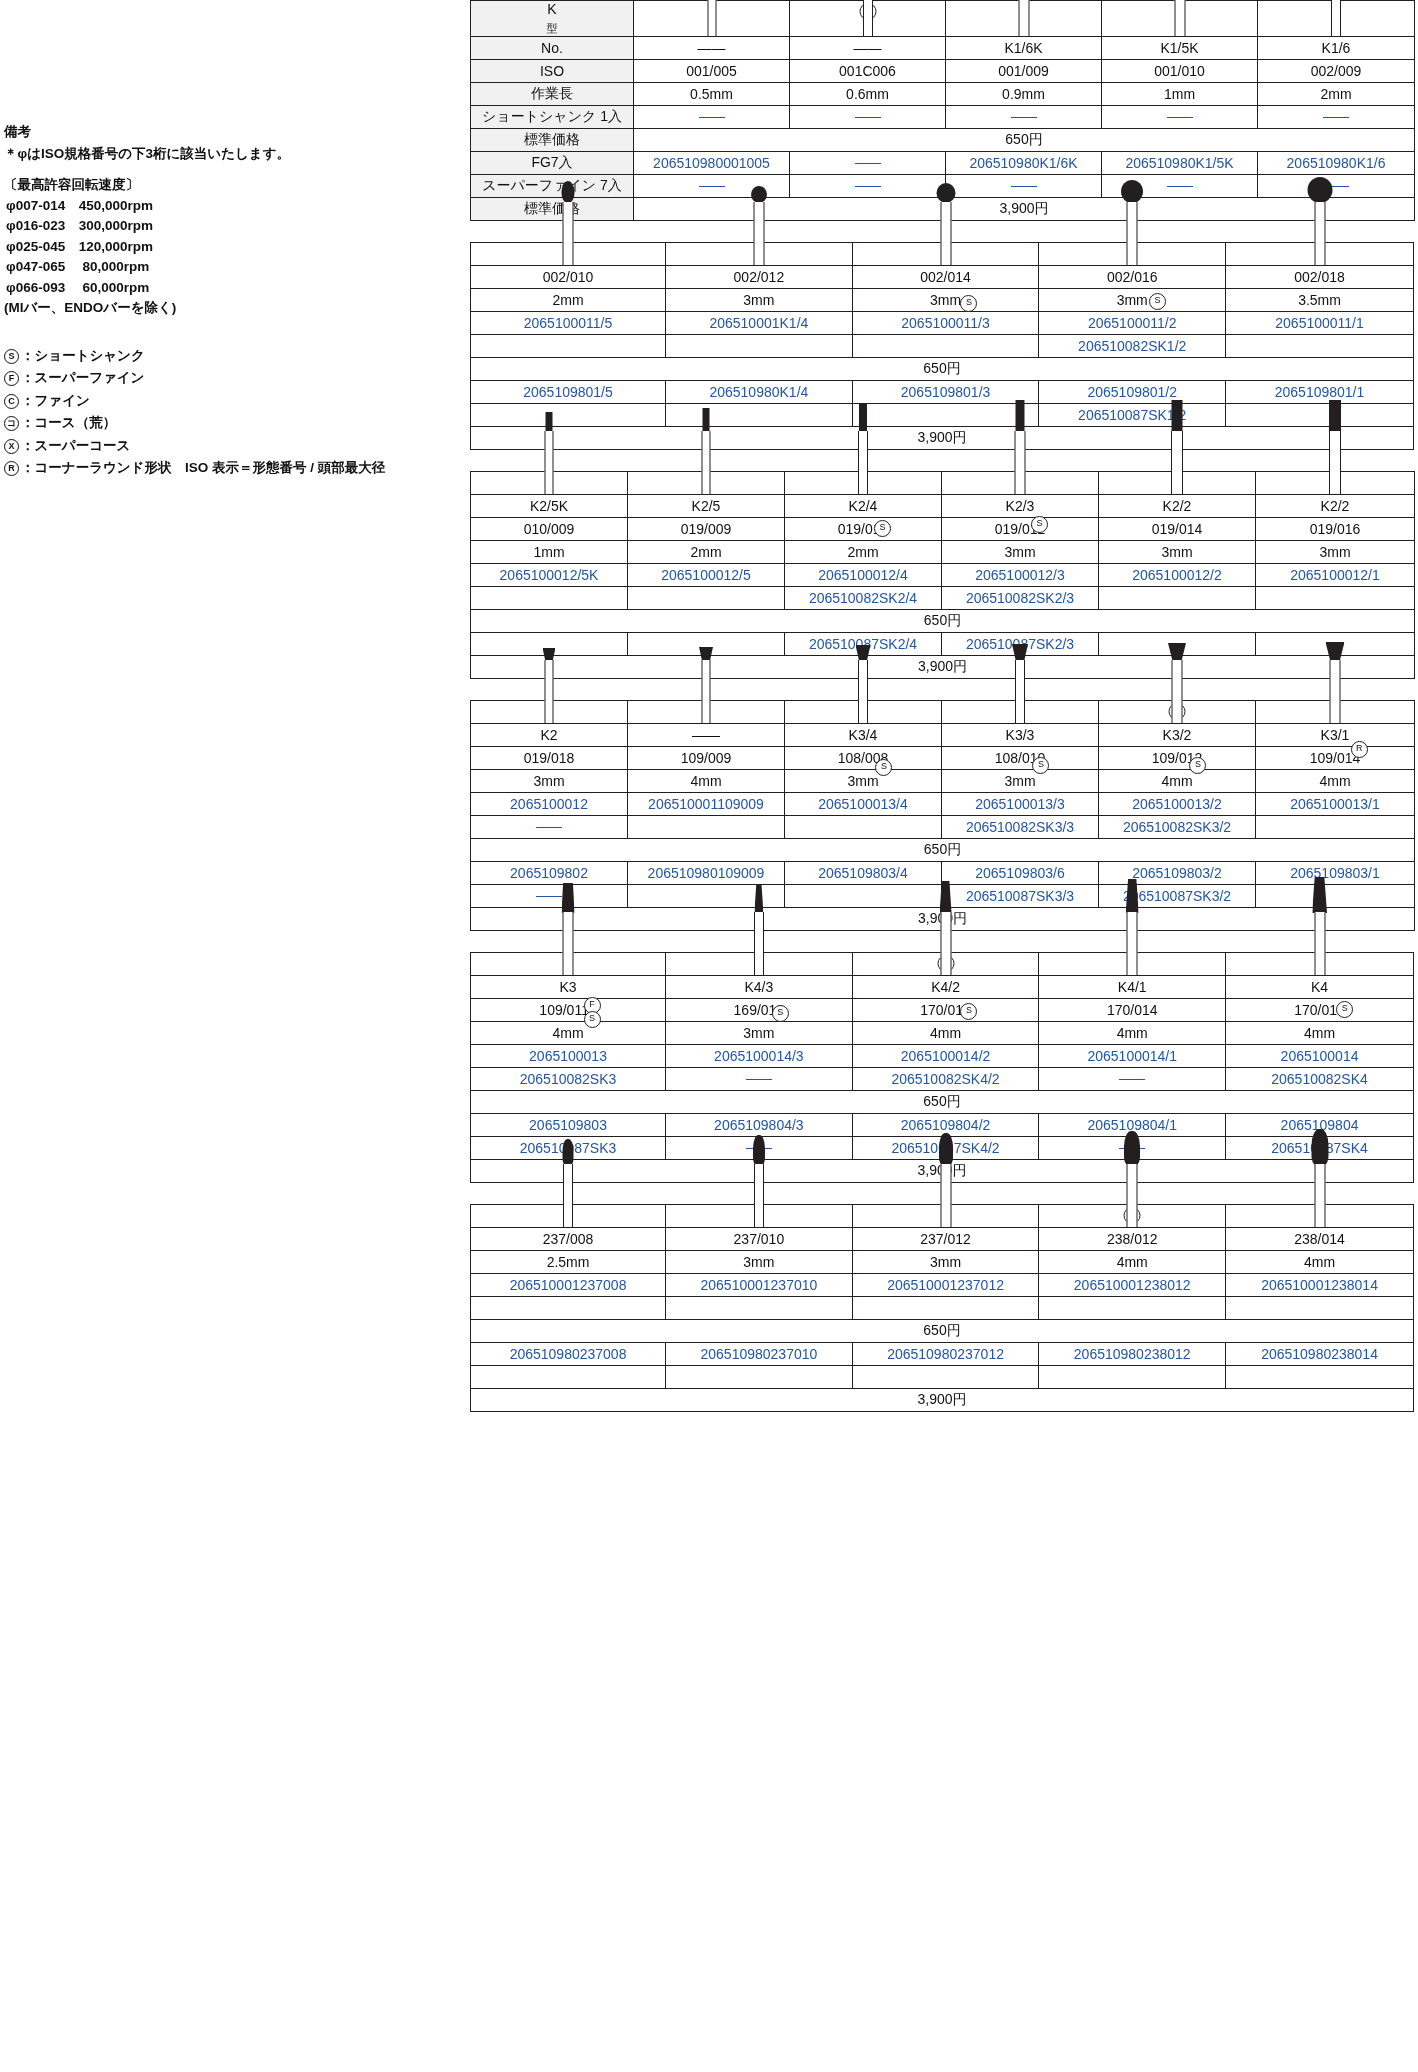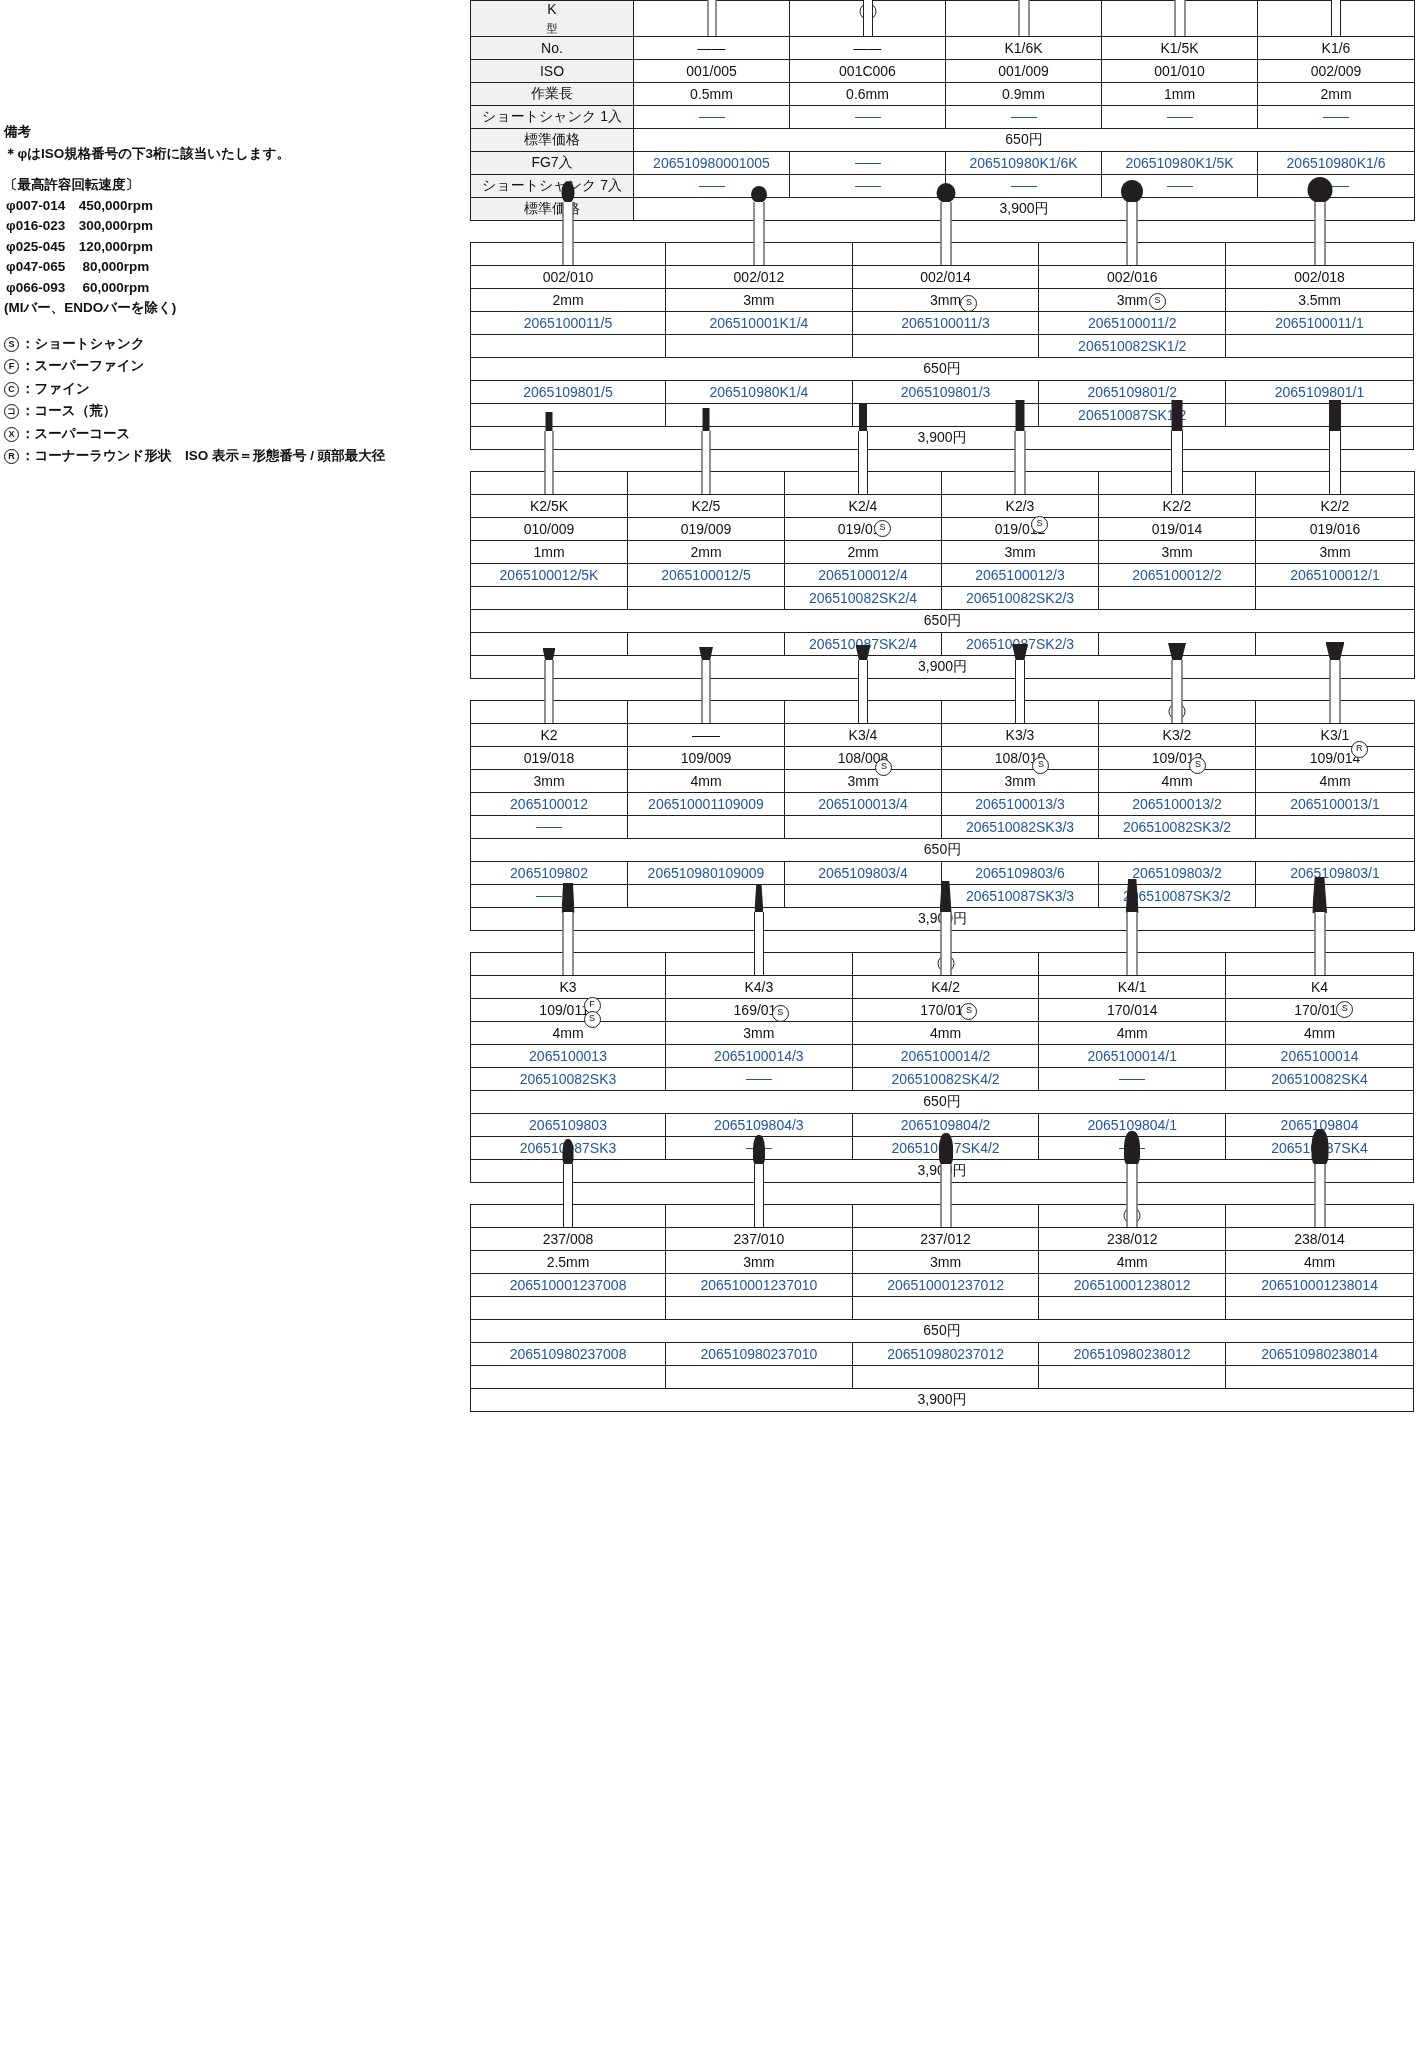--- a/index.html
+++ b/index.html
@@ -13,21 +13,21 @@
   }
   
   #notes{
     position:absolute;left:4px;top:122px;width:340px;
     font-size:13.5px;line-height:1.52;
   }
   #notes .hd{font-weight:bold;margin-bottom:1px;}
   #notes .ln{white-space:pre;font-weight:bold;}
   #notes .blk{margin-top:11px;}
   #notes .spd{margin-left:2px;}
-  #notes .legend{margin-top:15px;}
+  #notes .legend{margin-top:27px;}
   #notes .legend .ln{margin-bottom:2px;}
   .circ{
     display:inline-block;width:13px;height:13px;line-height:12px;
     border:1px solid #111;border-radius:50%;text-align:center;
     font-size:9px;vertical-align:1px;margin-right:2px;
     font-family:"Liberation Sans",sans-serif;
   }
   
   #tables{position:absolute;left:470px;top:0;width:944px;}
   table.grid{
@@ -178,21 +178,21 @@
     </tr>
     <tr>
       <td class="lbl">FG7入</td>
       <td class="code">206510980001005</td>
       <td class="dash"><span class="dashline"></span></td>
       <td class="code">206510980K1/6K</td>
       <td class="code">206510980K1/5K</td>
       <td class="code">206510980K1/6</td>
     </tr>
     <tr>
-      <td class="lbl">ショートシャンク 7入</td>
+      <td class="lbl">スーパーファイン 7入</td>
       <td class="dash"><span class="dashline"></span></td>
       <td class="dash"><span class="dashline"></span></td>
       <td class="dash"><span class="dashline"></span></td>
       <td class="dash"><span class="dashline"></span></td>
       <td class="dash"><span class="dashline"></span></td>
     </tr>
     <tr>
       <td class="lbl">標準価格</td>
       <td class="price" colspan="5">3,900円</td>
     </tr>

